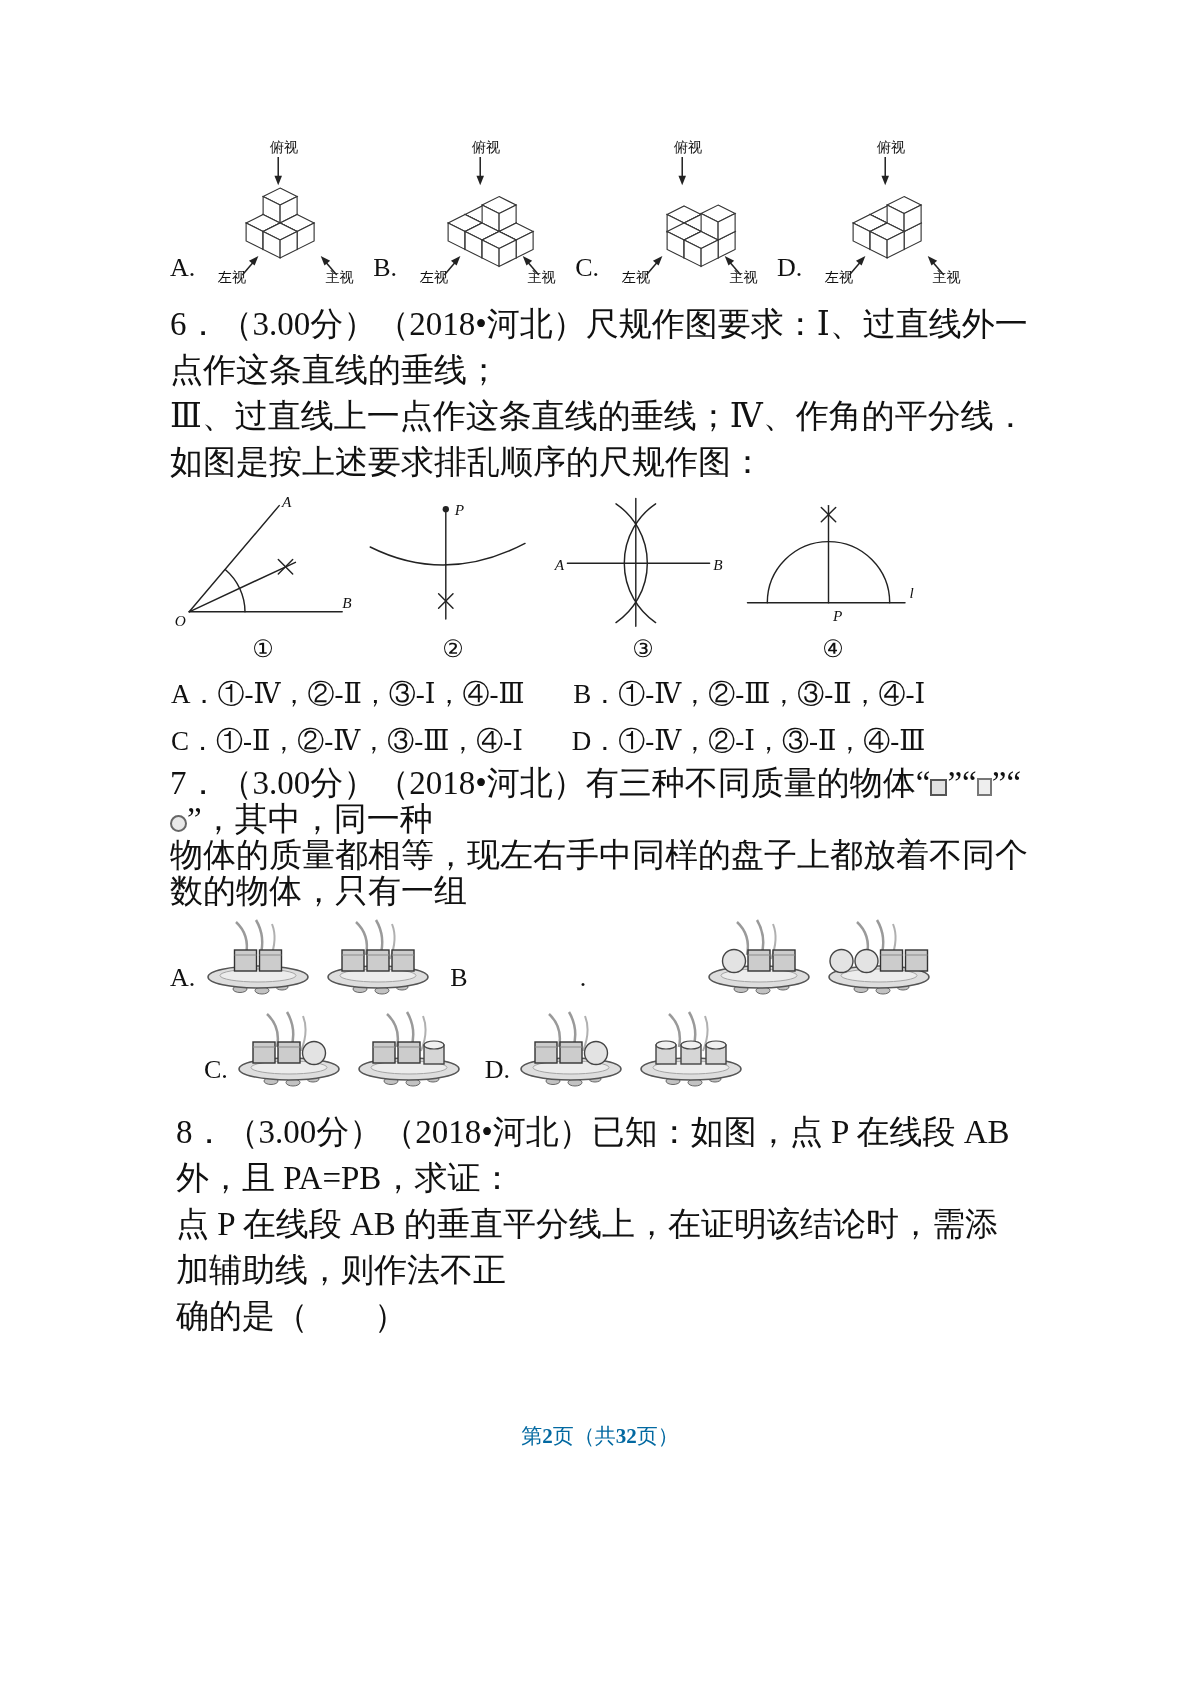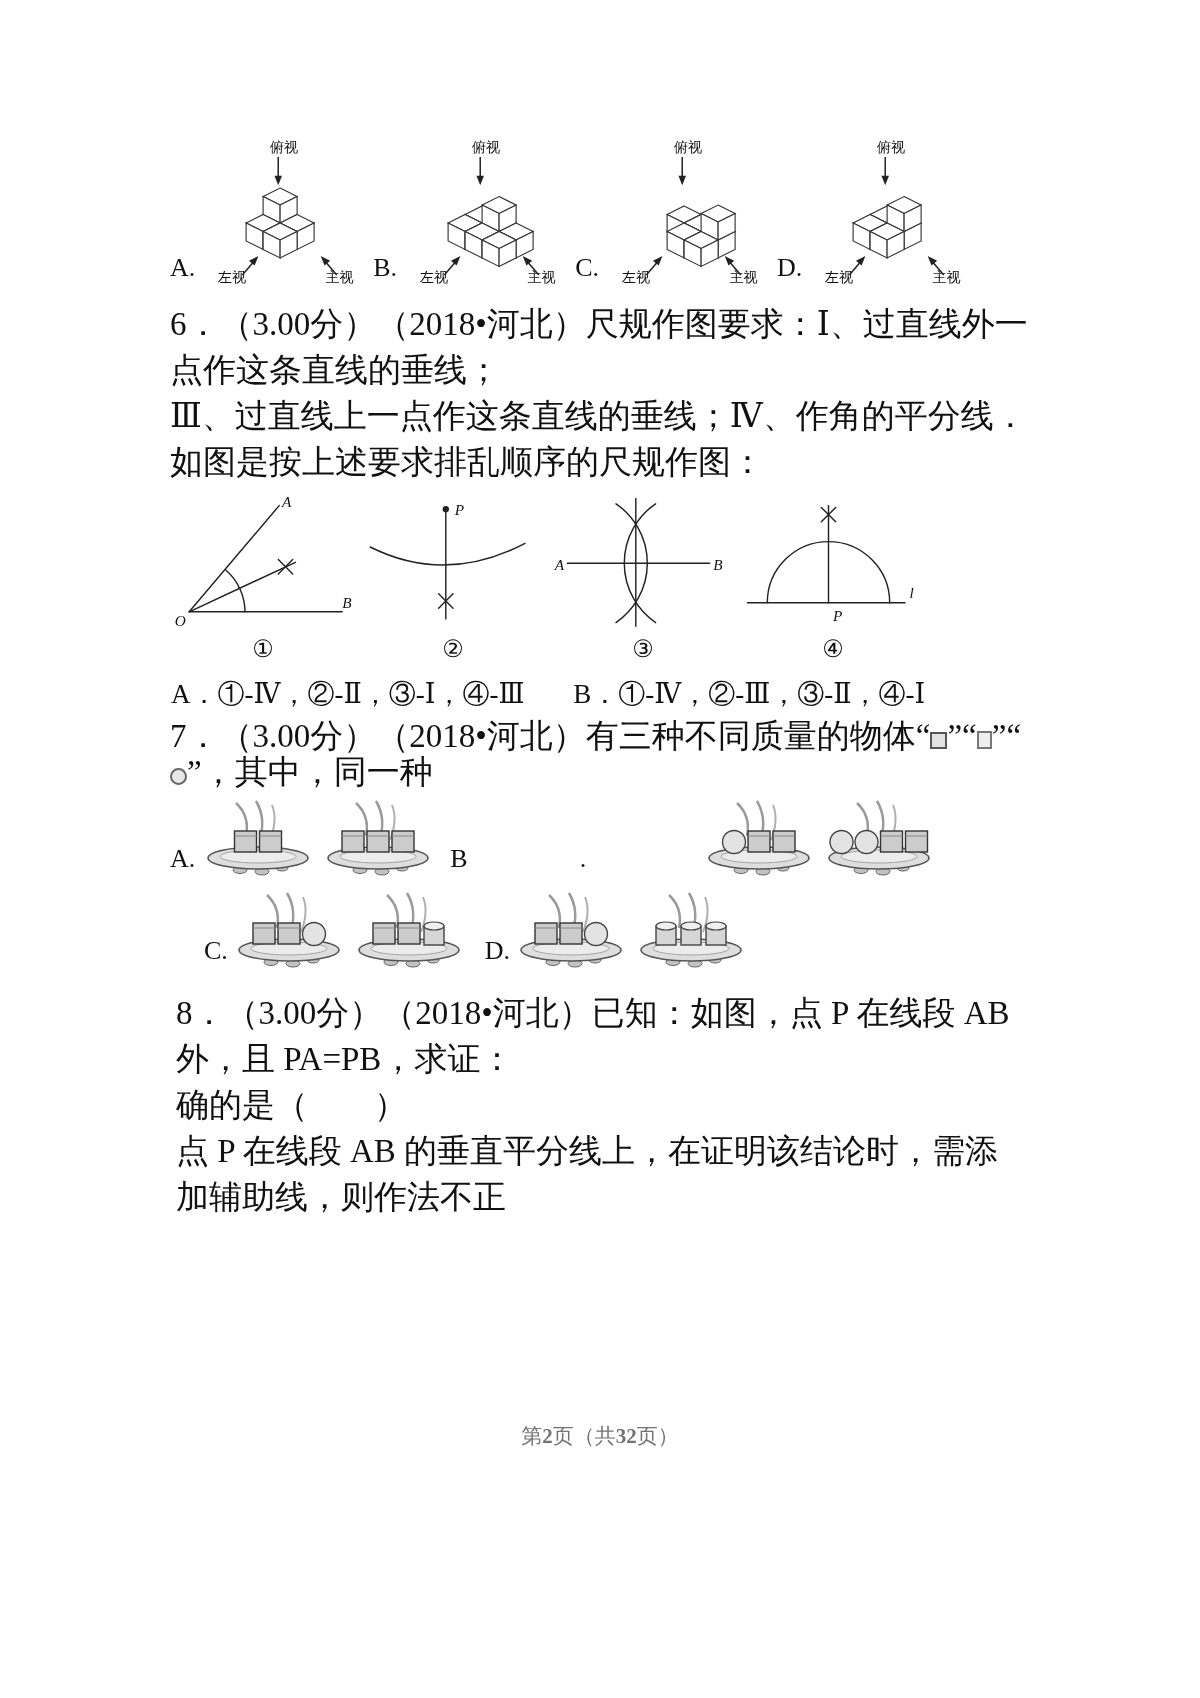--- a/index.html
+++ b/index.html
@@ -48,21 +48,21 @@
   
   .obj-icon{display:inline-block;vertical-align:-2px;box-sizing:border-box;}
   .obj-cube{width:17px;height:17px;background:#e2e2e2;border:2px solid #555;}
   .obj-cuboid{width:15px;height:18px;background:#eee;border:2px solid #777;}
   .obj-ball{width:17px;height:17px;background:#e8e8e8;border:2px solid #666;border-radius:50%;}
 
   .q8-block{margin-top:16px;margin-left:6px;}
 
   .footer{
     position:absolute;left:0;top:1422px;width:100%;
-    text-align:center;font-size:21px;color:#737373;
+    text-align:center;font-size:21px;color:#0369a1;
   }
   .footer b{font-weight:bold;}
 </style>
 </head>
 <body>
 
 <div class="page">
 
   <div class="cube-row">
     <div class="cube-option">
@@ -250,26 +250,31 @@
         </svg>
         <div class="fig-num">④</div>
       </div>
 
     </div>
 
     <p class="pair-line">
       <span class="pair">A．①-Ⅳ，②-Ⅱ，③-Ⅰ，④-Ⅲ</span>
       <span class="pair">B．①-Ⅳ，②-Ⅲ，③-Ⅱ，④-Ⅰ</span>
     </p>
+    <p class="pair-line">
+      <span class="pair">C．①-Ⅱ，②-Ⅳ，③-Ⅲ，④-Ⅰ</span>
+      <span class="pair">D．①-Ⅳ，②-Ⅰ，③-Ⅱ，④-Ⅲ</span>
+    </p>
   </section>
 
   <section class="q7-block">
     <p class="tline">
       <span>7．（3.00分）（2018•河北）有三种不同质量的物体“</span><span class="obj-icon obj-cube"></span><span>”“</span><span class="obj-icon obj-cuboid"></span><span>”“</span><span class="obj-icon obj-ball"></span><span>”，其中，同一种</span>
     </p>
+    <p class="tline">物体的质量都相等，现左右手中同样的盘子上都放着不同个数的物体，只有一组</p>
 
     <div class="plate-row">
       <span class="plate-label">A.</span>
       <svg class="plate-fig" width="235" height="82">
           <path d="M 35 3 Q 49 16 45 36" stroke="#9a9a9a" stroke-width="2.5" fill="none"></path>
           <path d="M 55 1 Q 65 18 59 38" stroke="#9a9a9a" stroke-width="2.5" fill="none"></path>
           <path d="M 71 5 Q 77 20 69 40" stroke="#b0b0b0" stroke-width="2" fill="none"></path>
           <ellipse cx="39" cy="70" rx="7" ry="3.5" fill="#c2c2c2" stroke="#666" stroke-width="1"></ellipse>
           <ellipse cx="61" cy="71.5" rx="7" ry="3.5" fill="#c2c2c2" stroke="#666" stroke-width="1"></ellipse>
           <ellipse cx="81" cy="68" rx="6" ry="3" fill="#c2c2c2" stroke="#666" stroke-width="1"></ellipse>
@@ -386,21 +391,21 @@
           <rect x="167" y="34" width="20" height="19" fill="#d6d6d6" stroke="#444" stroke-width="1.4"></rect>
           <ellipse cx="177" cy="34" rx="10" ry="4" fill="#f0f0f0" stroke="#444" stroke-width="1.2"></ellipse>
           <rect x="192" y="34" width="20" height="19" fill="#d6d6d6" stroke="#444" stroke-width="1.4"></rect>
           <ellipse cx="202" cy="34" rx="10" ry="4" fill="#f0f0f0" stroke="#444" stroke-width="1.2"></ellipse>
         </svg>
     </div>
   </section>
 
   <section class="q8-block">
     <p class="tline">8．（3.00分）（2018•河北）已知：如图，点 P 在线段 AB 外，且 PA=PB，求证：</p>
+    <p class="tline">点 P 在线段 AB 的垂直平分线上，在证明该结论时，需添加辅助线，则作法不正</p>
     <p class="tline">确的是（　　）</p>
-    <p class="tline">点 P 在线段 AB 的垂直平分线上，在证明该结论时，需添加辅助线，则作法不正</p>
   </section>
 
   <div class="footer">
     <span>第</span><b>2</b><span>页（共</span><b>32</b><span>页）</span>
   </div>
 
 </div>
 
 </body></html>

